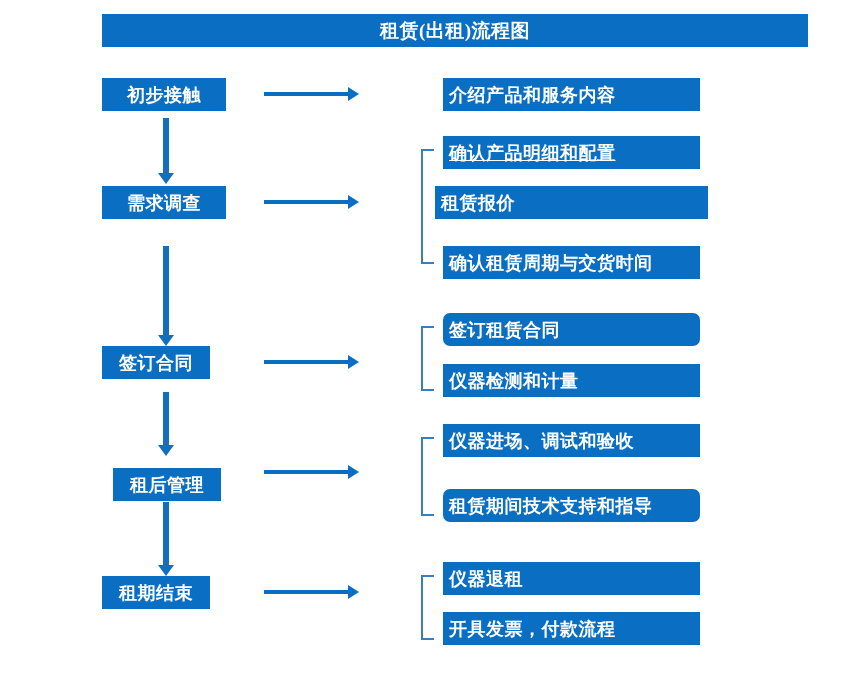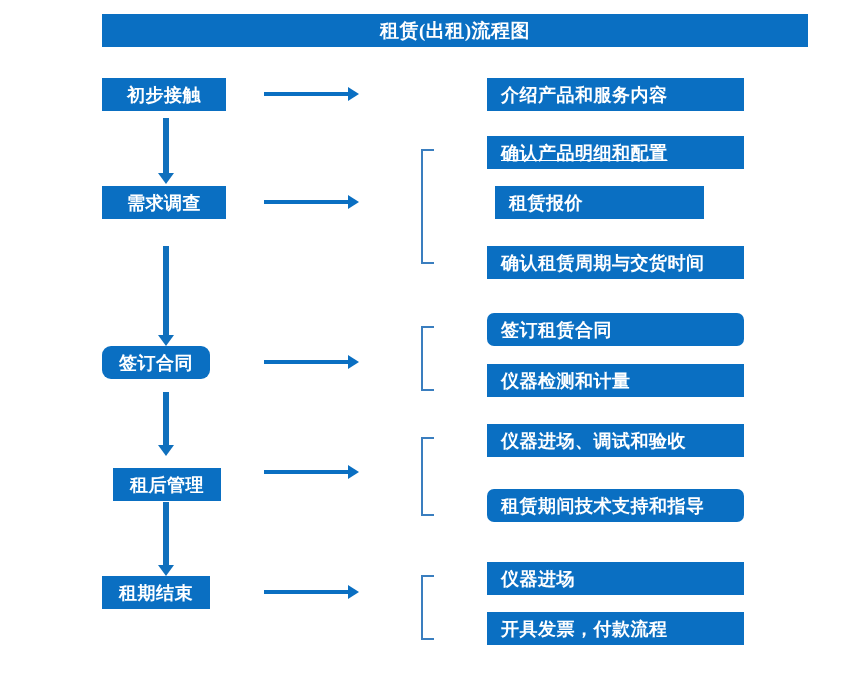--- a/index.html
+++ b/index.html
@@ -43,22 +43,21 @@
     height: 33px;
     box-sizing: border-box;
     letter-spacing: 0.5px;
     white-space: nowrap;
   }
   .node.stage {
     justify-content: center;
   }
   .node.detail {
     justify-content: flex-start;
-    padding-left: 14px;
-    margin-left: 44px;
+    padding-left: 6px;
   }
   
   .h-arrow {
     position: absolute;
     height: 14px;
   }
   .h-arrow .shaft {
     position: absolute;
     left: 0;
     top: 5px;
@@ -131,30 +130,30 @@
 
   <div class="h-arrow" style="left:264px; top:195px; width:95px;">
     <div class="shaft" style="width:84px;"></div>
     <div class="head" style="left:84px;"></div>
   </div>
 
   <div class="bracket" style="left:421px; top:149px; height:115px;"></div>
 
   <div class="node detail" style="left:443px; top:136px; width:257px;text-decoration:underline;">确认产品明细和配置</div>
 
-  <div class="node detail" style="left:451px; top:186px; width:209px;">租赁报价</div>
+  <div class="node detail" style="left:435px; top:186px; width:273px;">租赁报价</div>
 
   <div class="node detail" style="left:443px; top:246px; width:257px;">确认租赁周期与交货时间</div>
 
   <div class="v-arrow" style="left:158px; top:246px; height:100px;">
     <div class="shaft" style="height:89px;"></div>
     <div class="head" style="top:89px;"></div>
   </div>
 
-  <div class="node stage" style="left:102px; top:346px; width:108px;border-radius:9px;">签订合同</div>
+  <div class="node stage" style="left:102px; top:346px; width:108px;">签订合同</div>
 
   <div class="h-arrow" style="left:264px; top:355px; width:95px;">
     <div class="shaft" style="width:84px;"></div>
     <div class="head" style="left:84px;"></div>
   </div>
 
   <div class="bracket" style="left:421px; top:326px; height:65px;"></div>
 
   <div class="node detail" style="left:443px; top:313px; width:257px;border-radius:7px;">签订租赁合同</div>
 
@@ -185,17 +184,17 @@
 
   <div class="node stage" style="left:102px; top:576px; width:108px;">租期结束</div>
 
   <div class="h-arrow" style="left:264px; top:585px; width:95px;">
     <div class="shaft" style="width:84px;"></div>
     <div class="head" style="left:84px;"></div>
   </div>
 
   <div class="bracket" style="left:421px; top:575px; height:65px;"></div>
 
-  <div class="node detail" style="left:443px; top:562px; width:257px;">仪器进场</div>
+  <div class="node detail" style="left:443px; top:562px; width:257px;">仪器退租</div>
 
   <div class="node detail" style="left:443px; top:612px; width:257px;">开具发票，付款流程</div>
 
 </div>
 
 </body></html>

